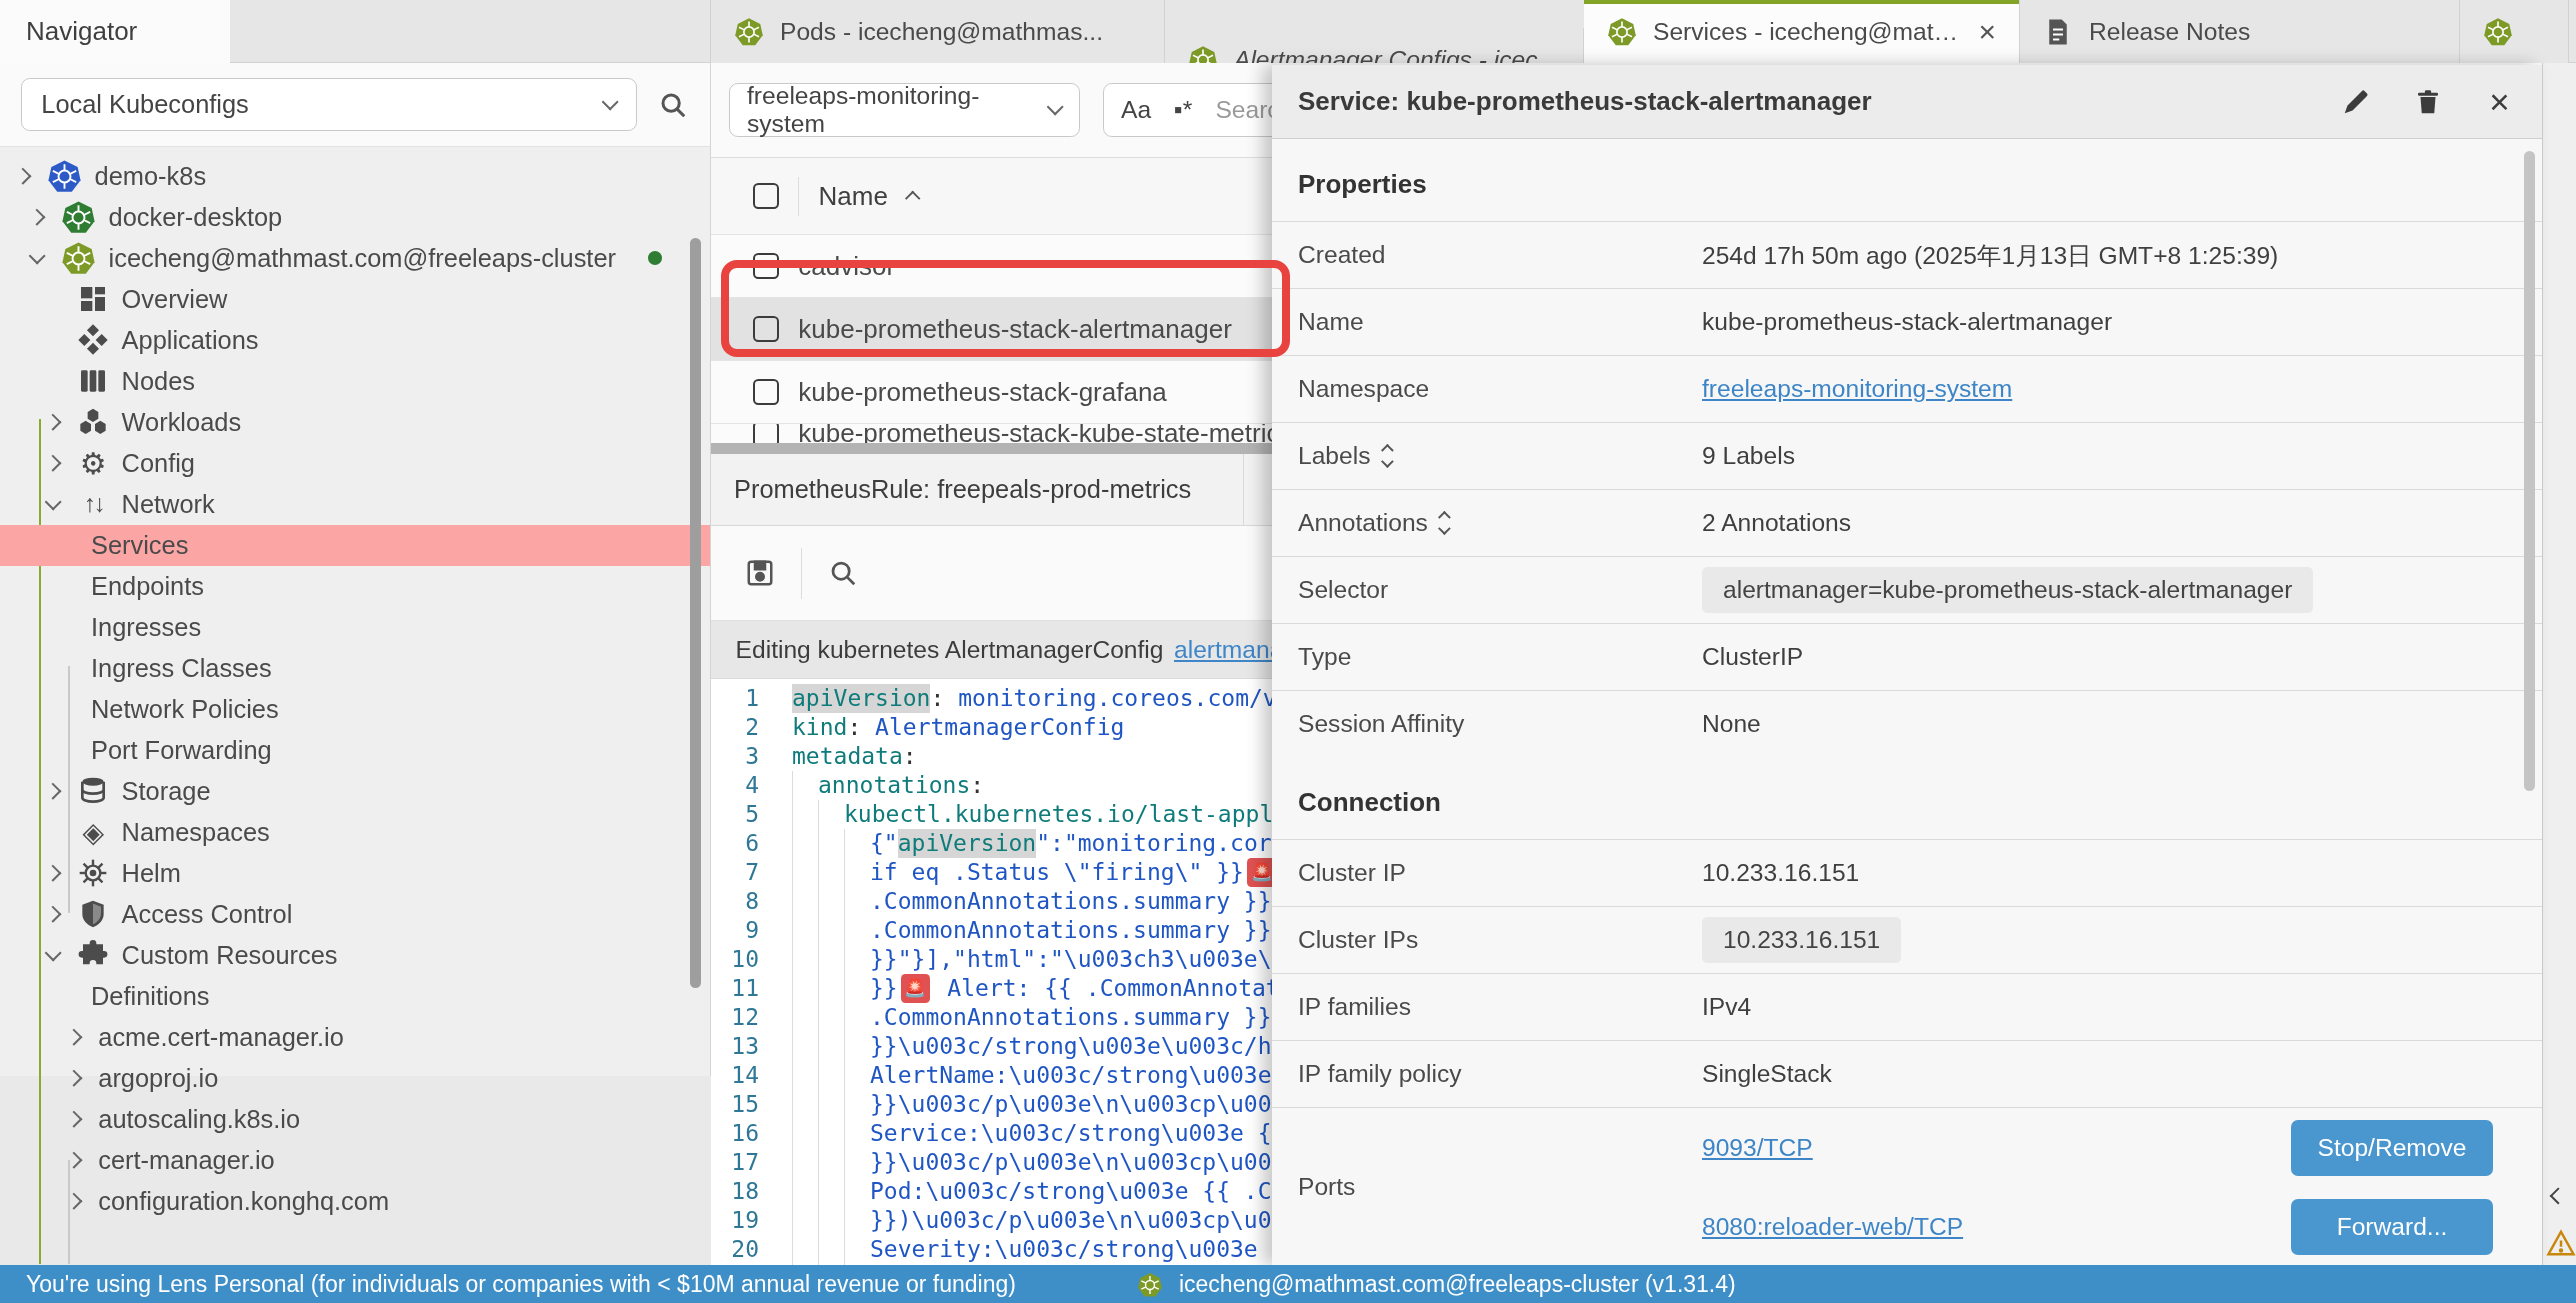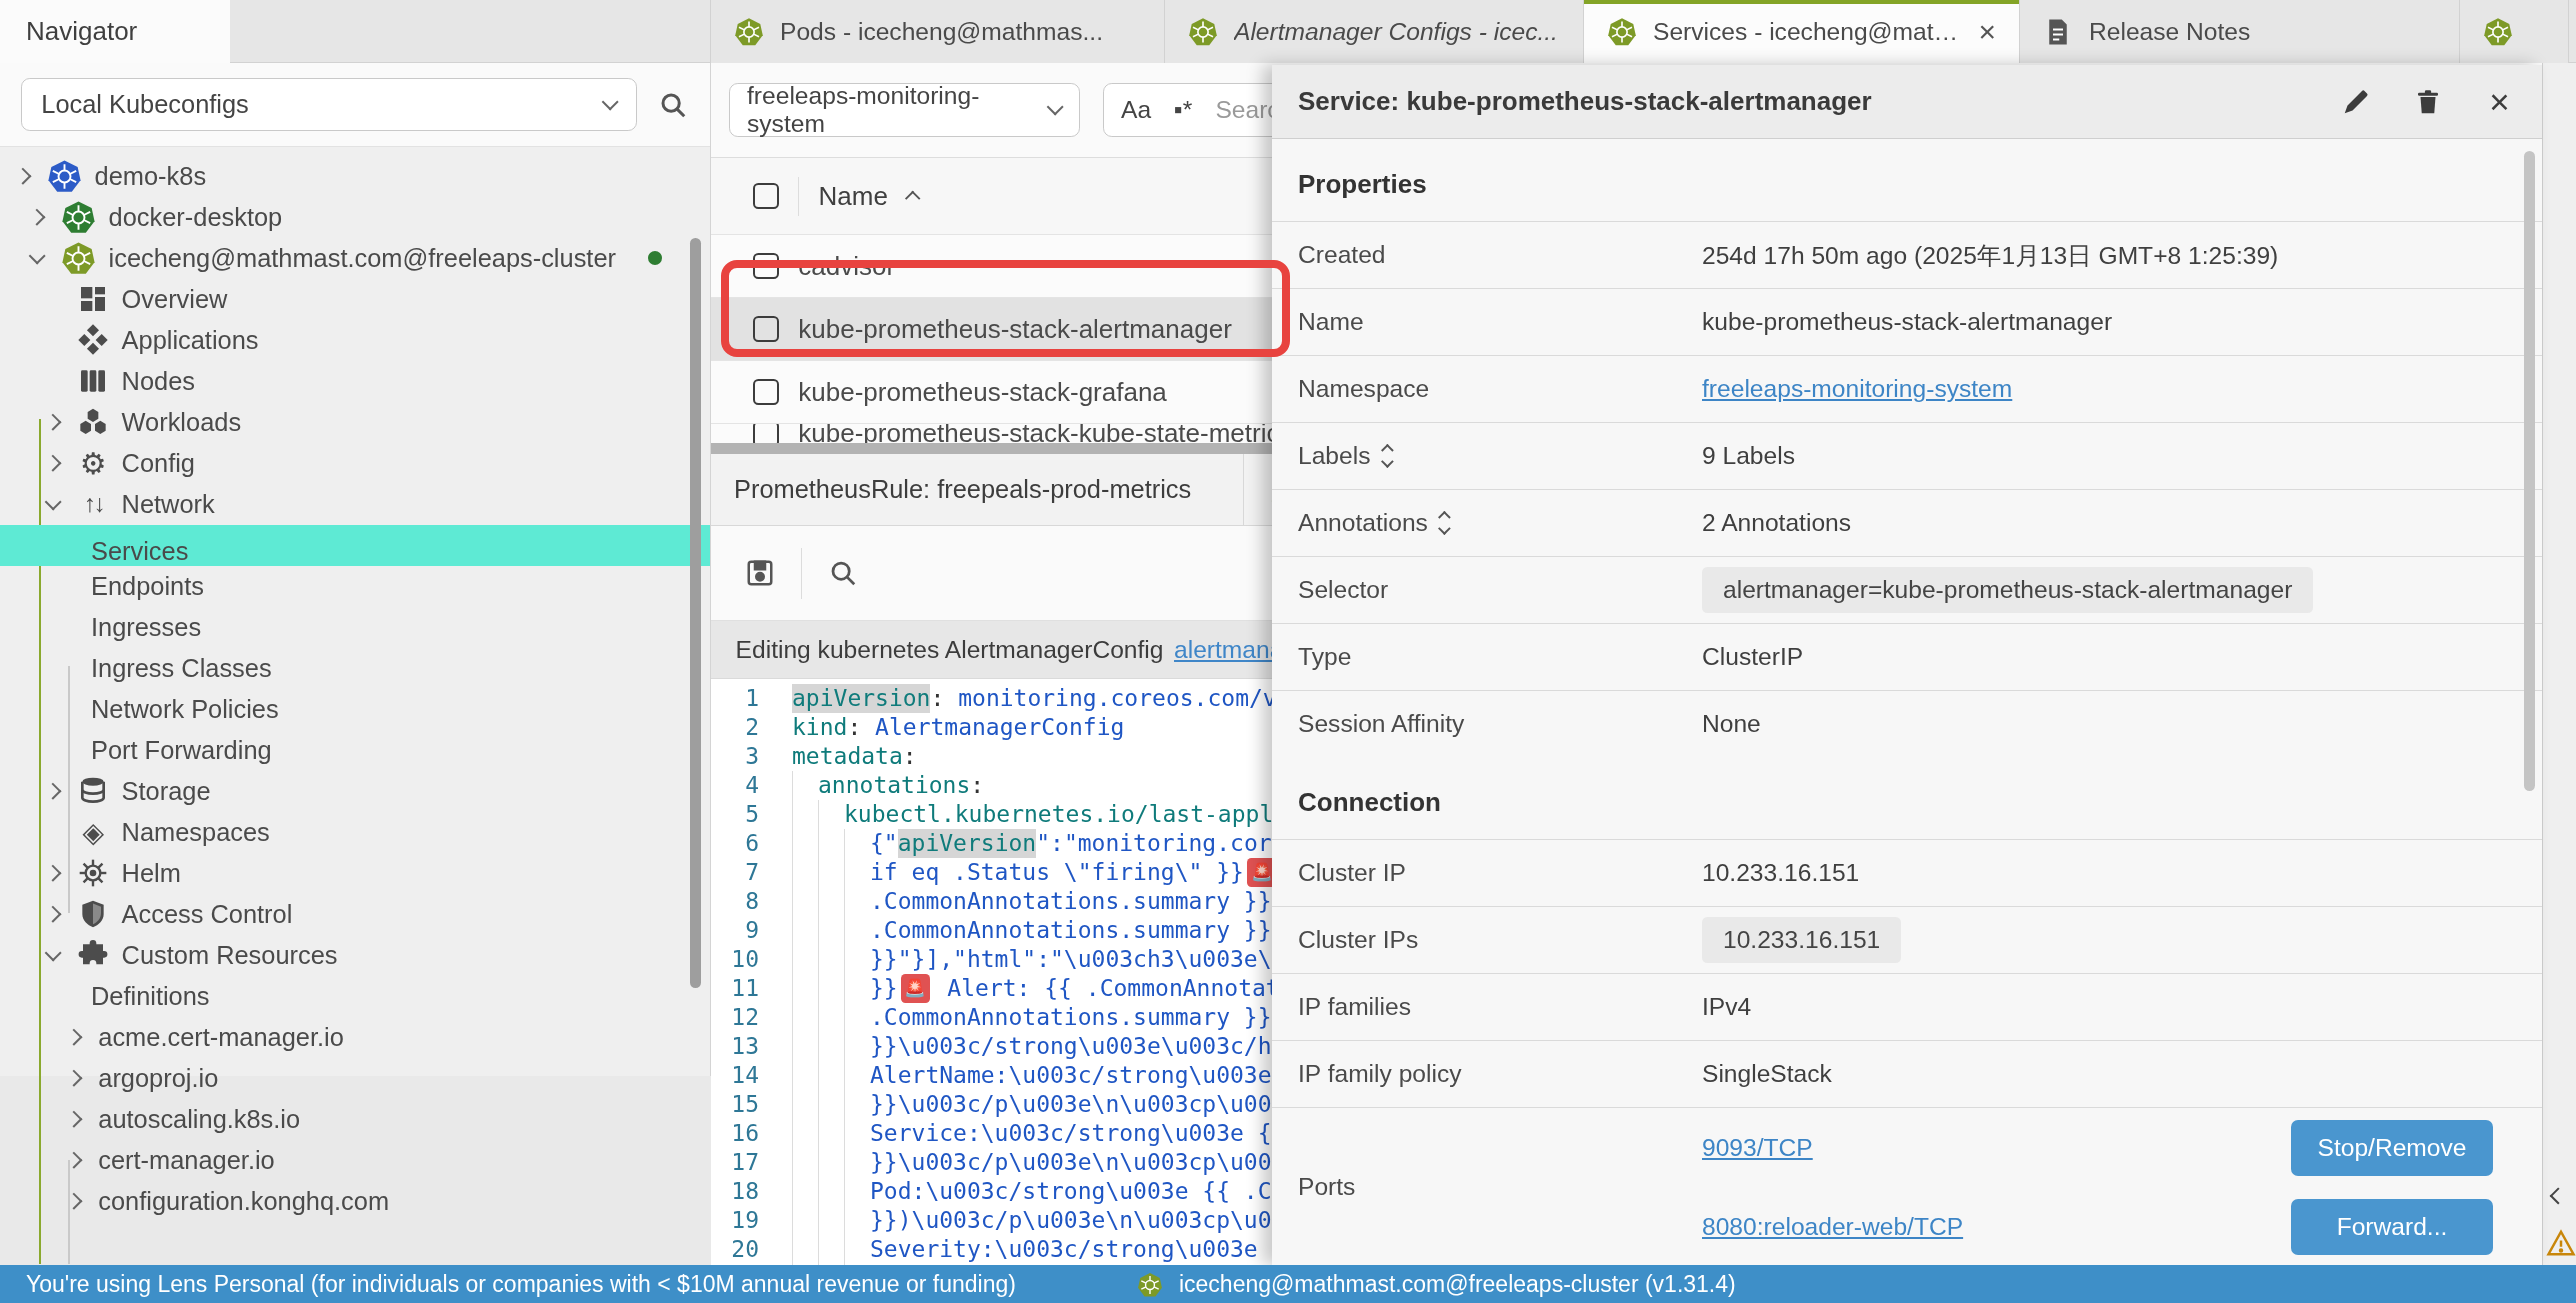--- a/index.html
+++ b/index.html
@@ -26,21 +26,21 @@
   #sidebar { position:absolute; left:0; top:63px; width:711px; height:1013px;
     background:#efefef; border-right:0.9px solid #d4d4d4; }
   #sb-filter { height:84px; background:#fafafa; border-bottom:0.9px solid #e2e2e2;
     display:flex; align-items:center; padding:0 21px; gap:19.3px; }
   #kubeconfig-select { flex:1; height:53px; border:1.8px solid #c9c9c9; border-radius:8.8px;
     background:#fff; display:flex; align-items:center; padding:0 19.3px; font-size:25.4px; color:#444; }
   #kubeconfig-select .chv { margin-left:auto; }
   #tree { position:relative; height:1117px; overflow:hidden; padding-top:8.8px; }
   .titem { position:relative; height:41px; display:flex; align-items:center; gap:12.3px;
     font-size:25.4px; color:#4a4a4a; white-space:nowrap; }
-  .titem.selected { background:#5eead4;align-items:flex-end; }
+  .titem.selected { background:#fca5a5; }
   .chv { width:12.3px; height:12.3px; border-right:2.6px solid #666; border-bottom:2.6px solid #666;
     display:inline-block; flex:none; }
   .chv.r { transform:rotate(-45deg); }
   .chv.d { transform:rotate(45deg); margin-top:-5.3px; }
   .chv-slot { width:23px; flex:none; display:flex; justify-content:center; }
   .ticon { width:35px; height:35px; flex:none; display:flex; align-items:center; justify-content:center;
     font-size:28px; color:#4c4c4c; }
   .ticon svg { width:32px; height:32px; }
   .trail-dot { width:14px; height:14px; border-radius:50%; background:#2e7d32; margin-left:19.3px; flex:none; }
   .guide { position:absolute; width:1.8px; background:#c9c9c9; }
@@ -162,21 +162,21 @@
                 <line x1="12" y1="16.1" x2="12" y2="20.4"></line>
                 <line x1="4" y1="8.2" x2="8.3" y2="10.3"></line>
                 <line x1="15.7" y1="13.7" x2="20" y2="15.8"></line>
                 <line x1="4" y1="15.8" x2="8.3" y2="13.7"></line>
                 <line x1="15.7" y1="10.3" x2="20" y2="8.2"></line>
               </g>
             </svg>
           </span>
           <span class="tab-label">Pods - icecheng@mathmas...</span>
         </div>
-        <div class="tab italic" style="width: 419px;">
+        <div class="tab italic" style="width: 419px; margin-top: 28px;">
           <span class="ticon" style="height: 30px; width: 30px;">
             <svg viewBox="0 0 24 24" style="width: 30px; height: 30px;">
               <polygon points="12,1 21,5.5 23,14.5 17,22.5 7,22.5 1,14.5 3,5.5" fill="#7d9a27"></polygon>
               <g stroke="#fff" stroke-width="1.3" fill="none">
                 <circle cx="12" cy="12" r="4.1"></circle>
                 <line x1="12" y1="3.6" x2="12" y2="7.9"></line>
                 <line x1="12" y1="16.1" x2="12" y2="20.4"></line>
                 <line x1="4" y1="8.2" x2="8.3" y2="10.3"></line>
                 <line x1="15.7" y1="13.7" x2="20" y2="15.8"></line>
                 <line x1="4" y1="15.8" x2="8.3" y2="13.7"></line>

